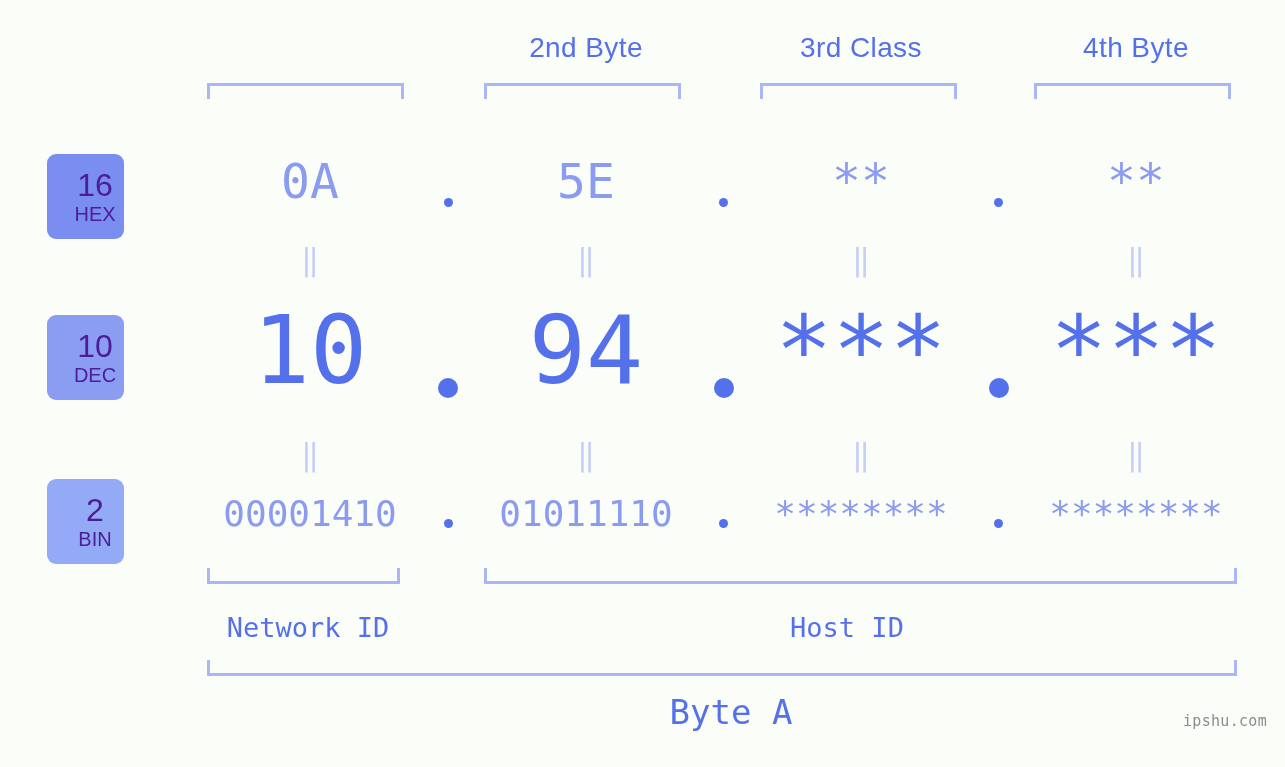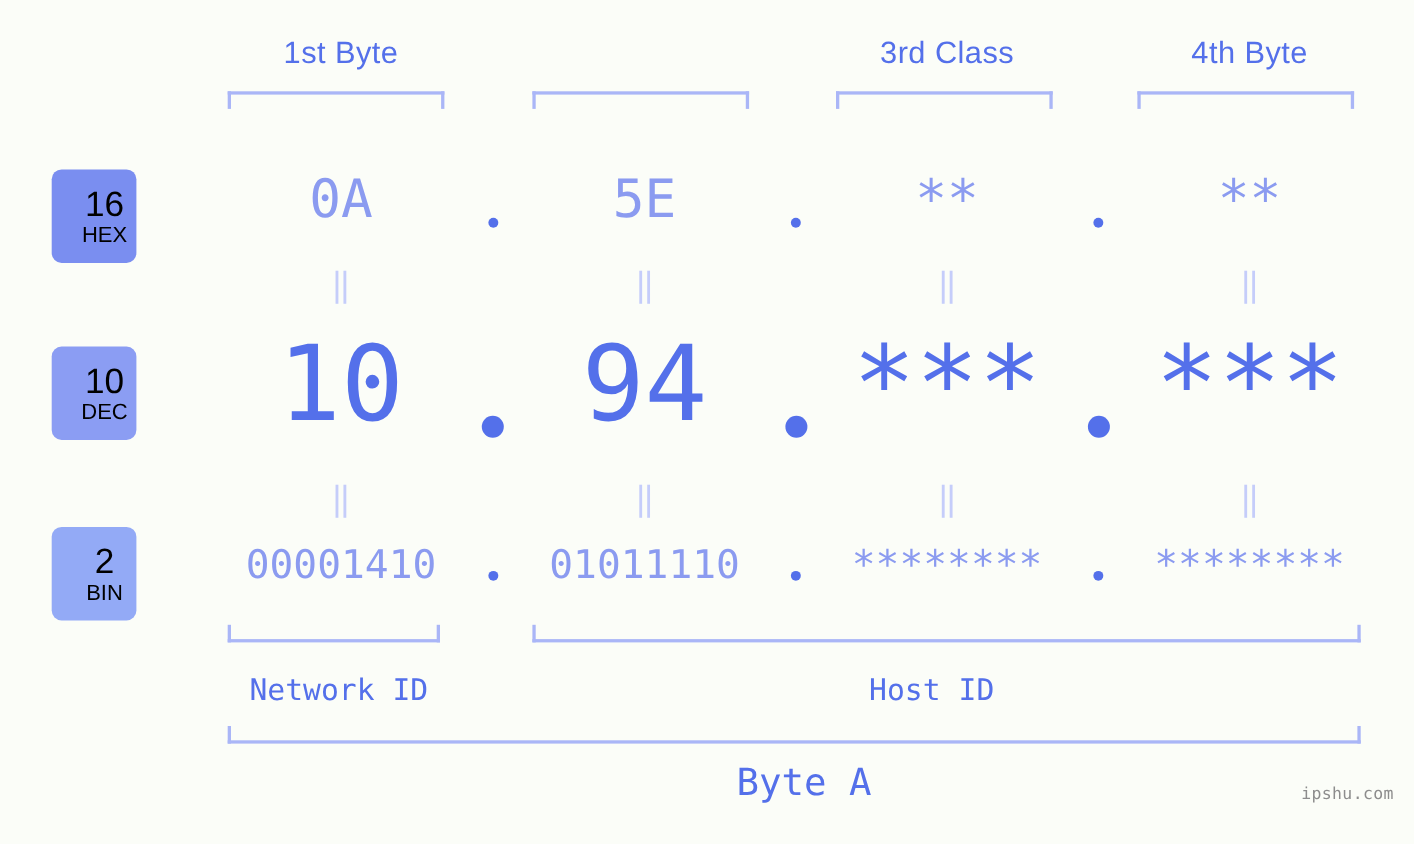--- a/index.html
+++ b/index.html
@@ -45,21 +45,21 @@
   
   .badge {
     position: absolute;
     left: 47px;
     width: 77px;
     border-radius: 9px;
     display: flex;
     flex-direction: column;
     align-items: center;
     justify-content: center;
-    color: #000000;
+    color: #4c1d95;
     box-sizing: border-box;
     padding-left: 19px;
   }
   .badge .num {
     font-family: "Liberation Sans", sans-serif;
     font-size: 32px;
     line-height: 34px;
     font-weight: 400;
   }
   .badge .base {
@@ -160,21 +160,21 @@
     font-size: 15px;
     color: #8d8d8d;
     letter-spacing: 0.3px;
   }
 </style>
 </head>
 <body>
 
 <div id="stage">
 
-  <div class="byte-header" id="hdr-1" style="left: 190px; width: 240px;">1st Byte</div>
+  <div class="byte-header" id="hdr-2" style="left: 466px; width: 240px;">2nd Byte</div>
   <div class="byte-header" id="hdr-3" style="left: 741px; width: 240px;">3rd Class</div>
   <div class="byte-header" id="hdr-4" style="left: 1016px; width: 240px;">4th Byte</div>
 
   <div class="bracket-top" id="brk-1" style="left: 207px; width: 197px;"></div>
   <div class="bracket-top" id="brk-2" style="left: 484px; width: 197px;"></div>
   <div class="bracket-top" id="brk-3" style="left: 760px; width: 197px;"></div>
   <div class="bracket-top" id="brk-4" style="left: 1034px; width: 197px;"></div>
 
   <div class="badge" id="badge-hex">
     <span class="num">16</span>

